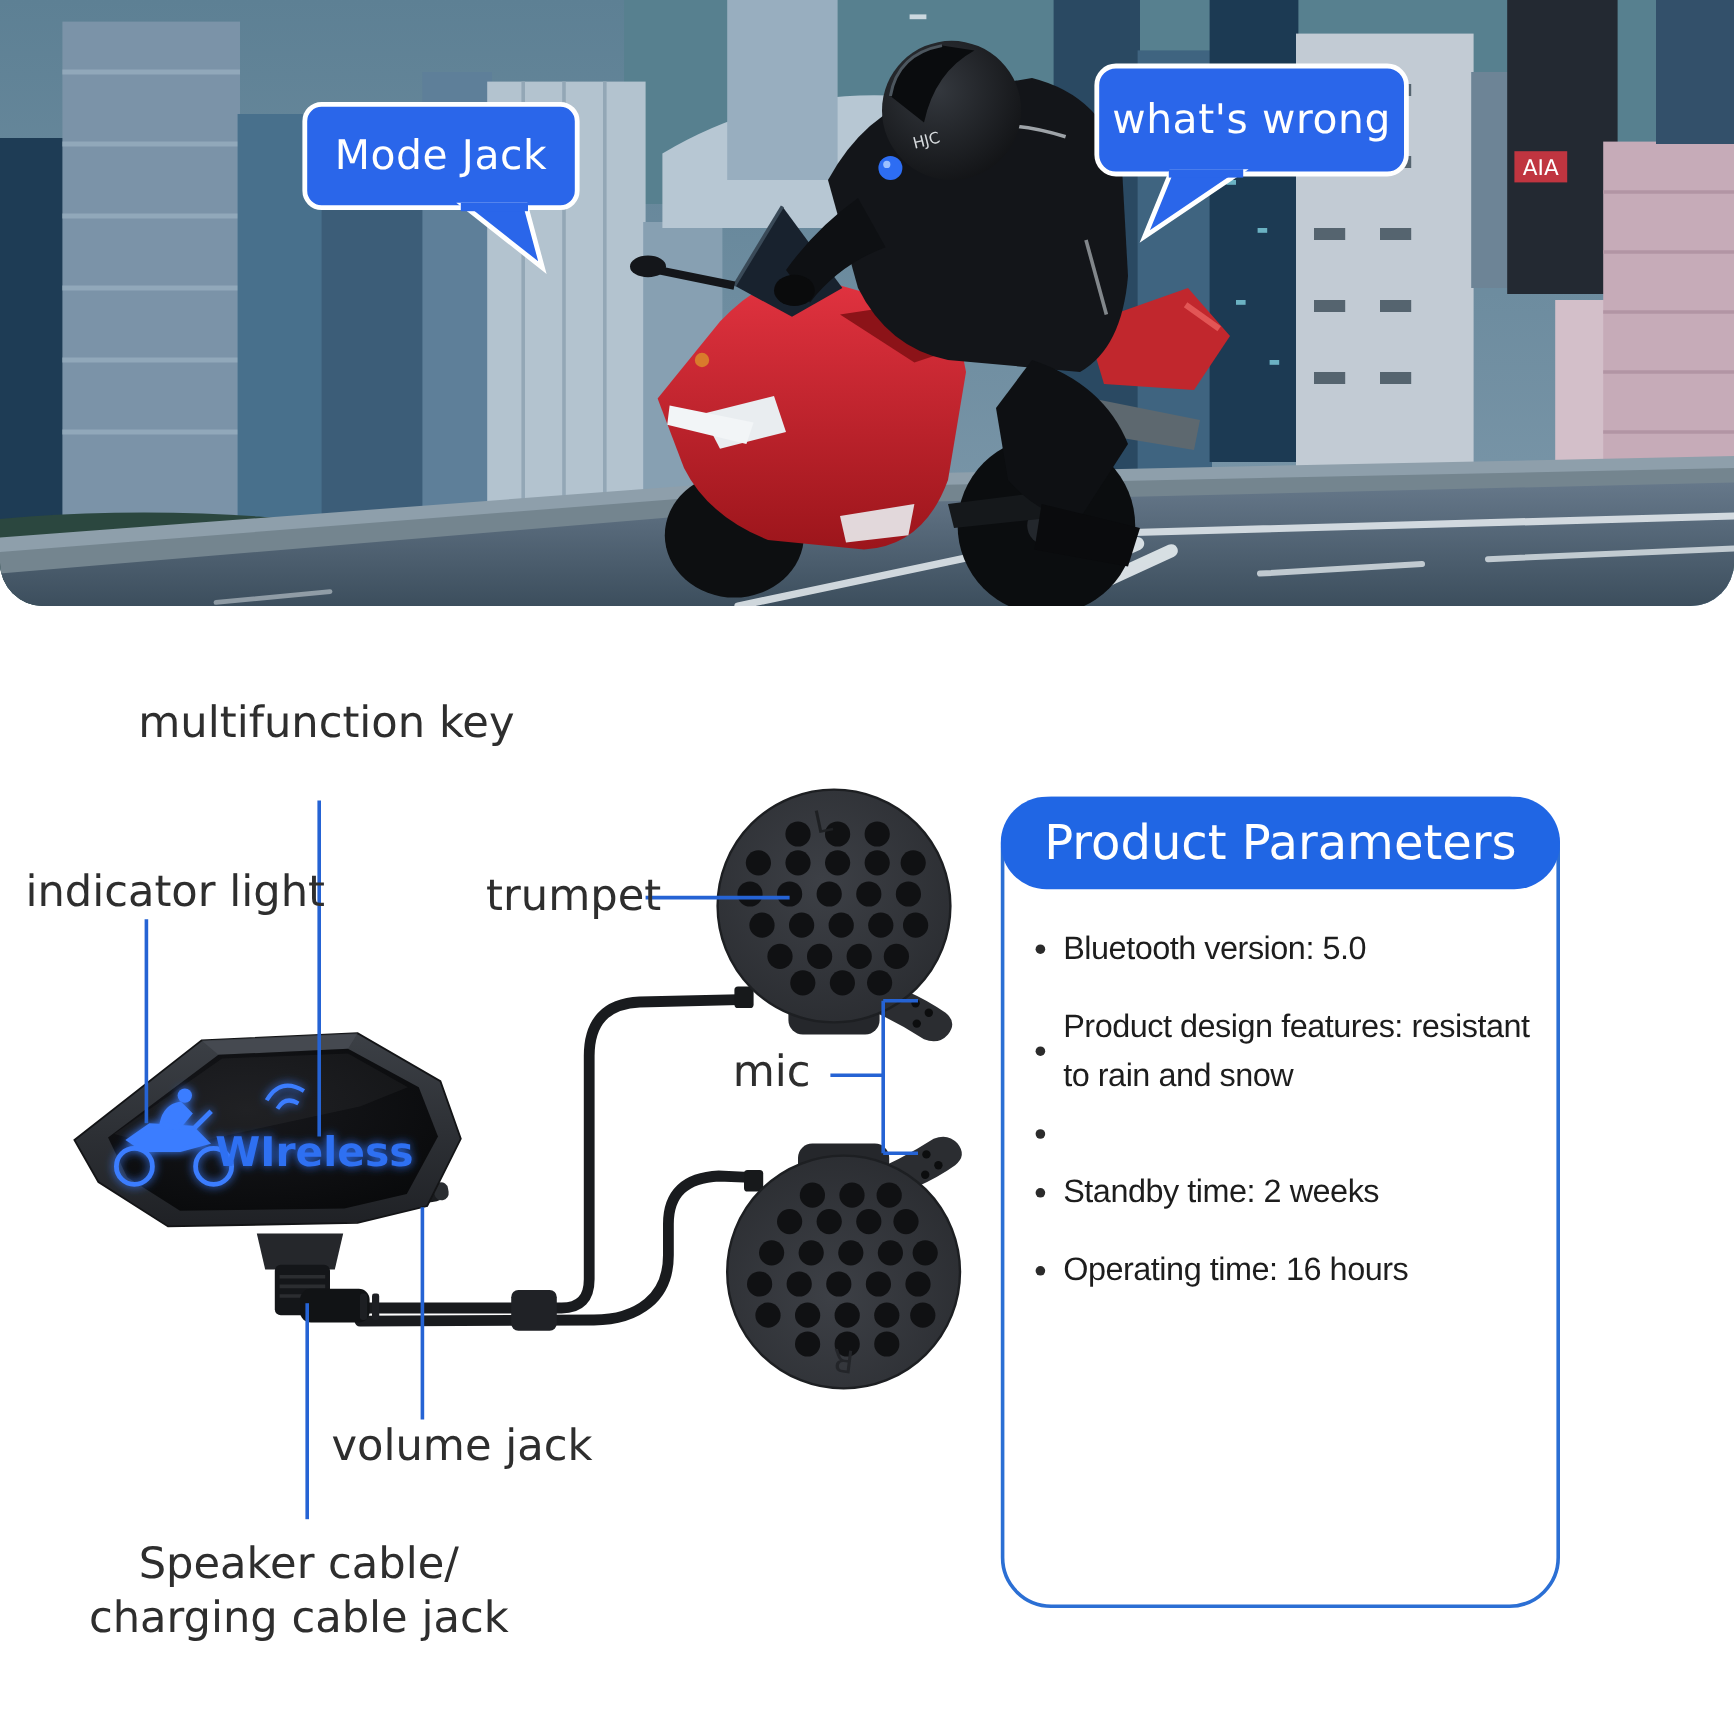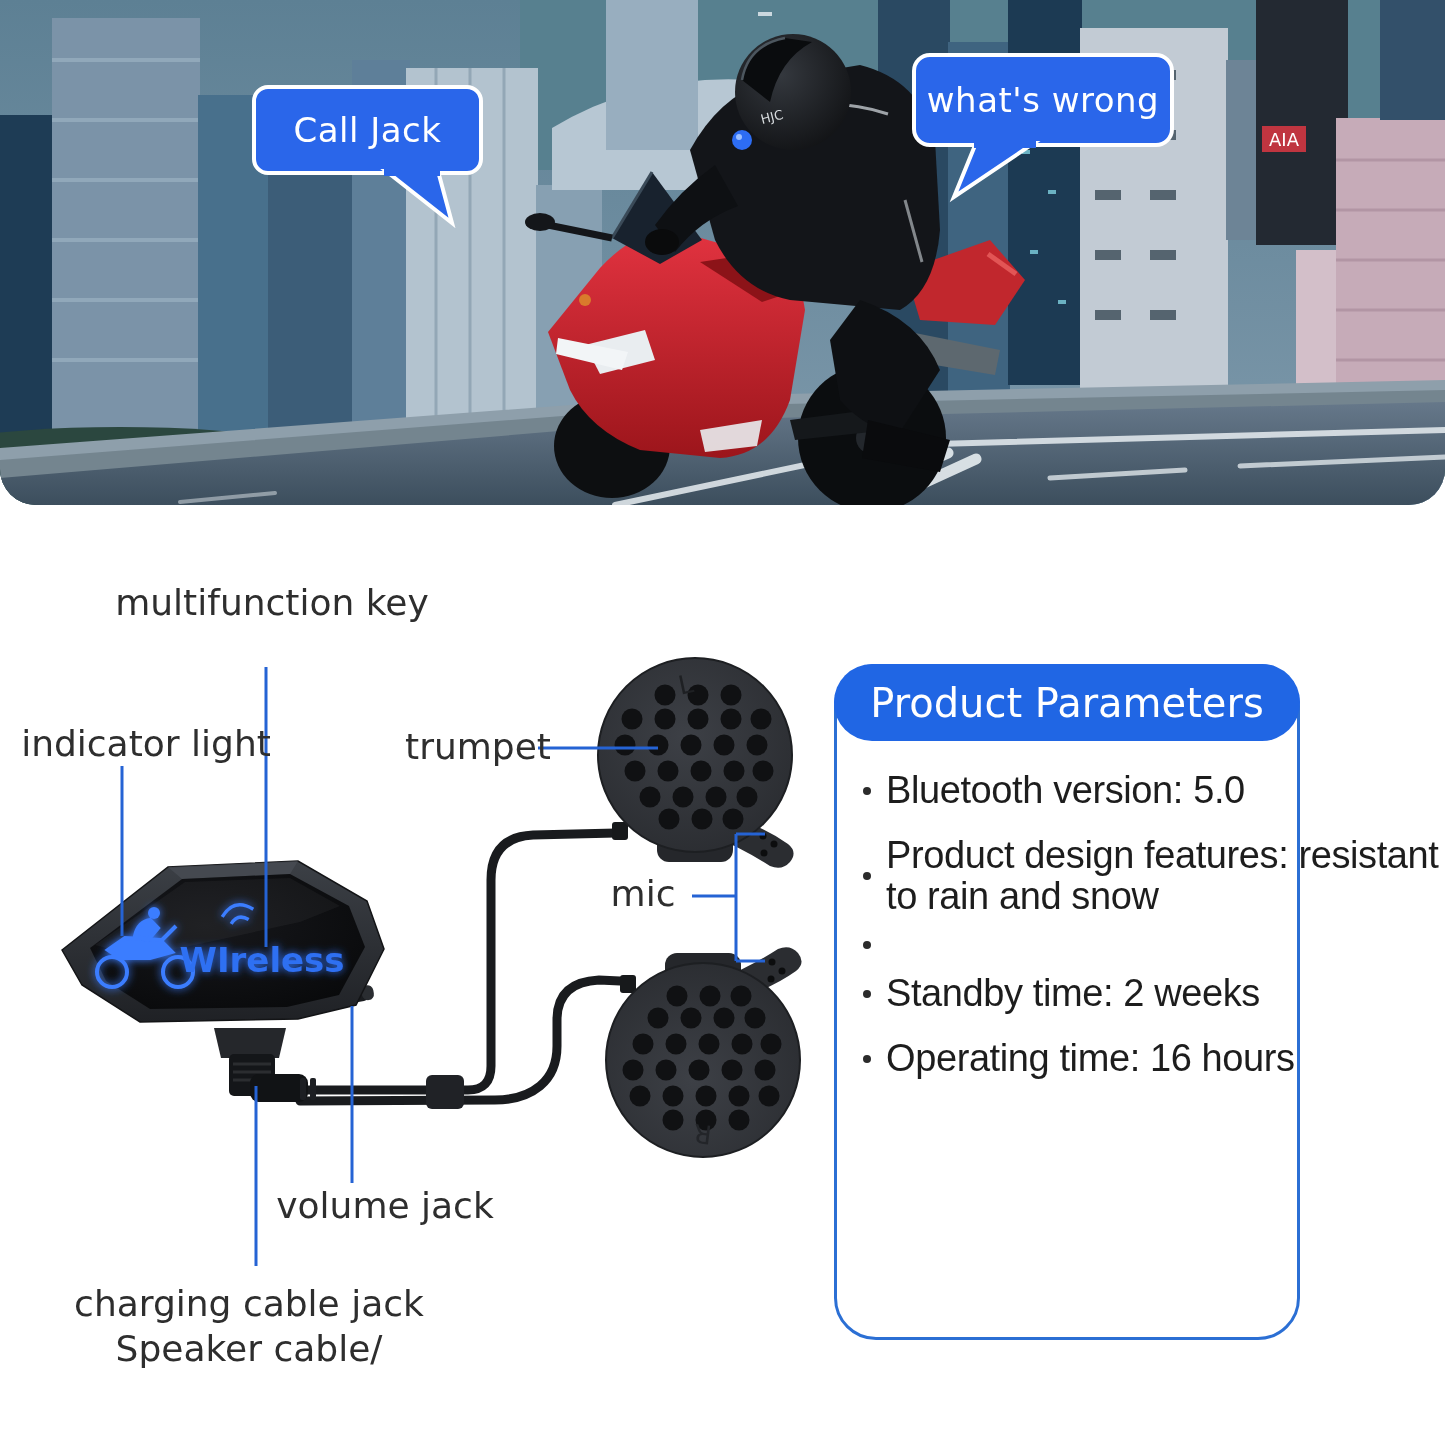--- a/index.html
+++ b/index.html
@@ -33,21 +33,21 @@
   .lbl-cable span{display:block}
   
   .panel{position:absolute;left:834px;top:664px;width:466px;height:676px;background:#fff;
          border:3px solid var(--panel-border-blue);border-radius:42px;box-sizing:border-box;}
   .panel-header{position:absolute;left:-3px;right:-3px;top:-3px;height:77px;
          background:var(--header-blue);border-radius:38px;display:flex;align-items:center;
          justify-content:center;color:#fff;font-size:40px;}
   .params{position:absolute;left:0;right:0;top:77px;bottom:0;padding:26px 16px 8px 26px;
          display:flex;flex-direction:column;gap:24px;box-sizing:border-box;}
   .param{display:flex;align-items:center;gap:15px;
-         font-family:"Liberation Sans",sans-serif;font-size:38px;line-height:41px;
+         font-family:"Liberation Sans",sans-serif;font-size:27px;line-height:41px;
          letter-spacing:-.4px;color:#1d1d1d;}
   .pdot{width:8px;height:8px;border-radius:50%;background:#2b2b2b;flex:none;}
   .ptext span{display:block;white-space:nowrap;}
 </style>
 </head>
 <body>
 
 <div class="stage">
 
   <div class="photo">
@@ -192,21 +192,21 @@
         <circle cx="793" cy="92" r="58" fill="url(#helm)"></circle>
         <path d="M742,80 Q748,45 785,38 L812,42 Q779,60 770,102 Z" fill="#0a0c0e"></path>
         <path d="M742,80 Q748,45 785,38" stroke="#4c565e" stroke-width="2.5" fill="none"></path>
         <text x="762" y="124" font-size="13" fill="#d6dadd" transform="rotate(-14 762 124)">HJC</text>
         <circle cx="742" cy="140" r="10" fill="#2e72ff" opacity=".95"></circle>
         <circle cx="739" cy="137" r="3" fill="#9cc0ff"></circle>
       </g>
     </svg>
 
     <div class="bubble bubble-left">
-      <span>Call Jack</span>
+      <span>Mode Jack</span>
       <svg class="tail tail-left" viewBox="0 0 84 60">
         <polygon points="6,2 58,2 72,54" fill="var(--bubble-blue)" stroke="#ffffff" stroke-width="4"></polygon>
         <rect x="4" y="0" width="56" height="7" fill="var(--bubble-blue)"></rect>
       </svg>
     </div>
     <div class="bubble bubble-right">
       <span>what's wrong</span>
       <svg class="tail tail-right" viewBox="0 0 100 62">
         <polygon points="34,2 92,2 12,56" fill="var(--bubble-blue)" stroke="#ffffff" stroke-width="4"></polygon>
         <rect x="32" y="0" width="62" height="7" fill="var(--bubble-blue)"></rect>
@@ -333,22 +333,22 @@
       <path d="M256,1086 L256,1266"></path>
     </g>
   </svg>
 
   <div class="lbl lbl-multi">multifunction key</div>
   <div class="lbl lbl-indicator">indicator light</div>
   <div class="lbl lbl-trumpet">trumpet</div>
   <div class="lbl lbl-mic">mic</div>
   <div class="lbl lbl-volume">volume jack</div>
   <div class="lbl lbl-cable">
+    <span>Speaker cable/</span>
     <span>charging cable jack</span>
-    <span>Speaker cable/</span>
   </div>
 
   <div class="panel">
     <div class="panel-header">Product Parameters</div>
     <div class="params">
       <div class="param">
         <span class="pdot"></span>
         <span class="ptext">
             <span>Bluetooth version: 5.0</span>
             <span></span>

